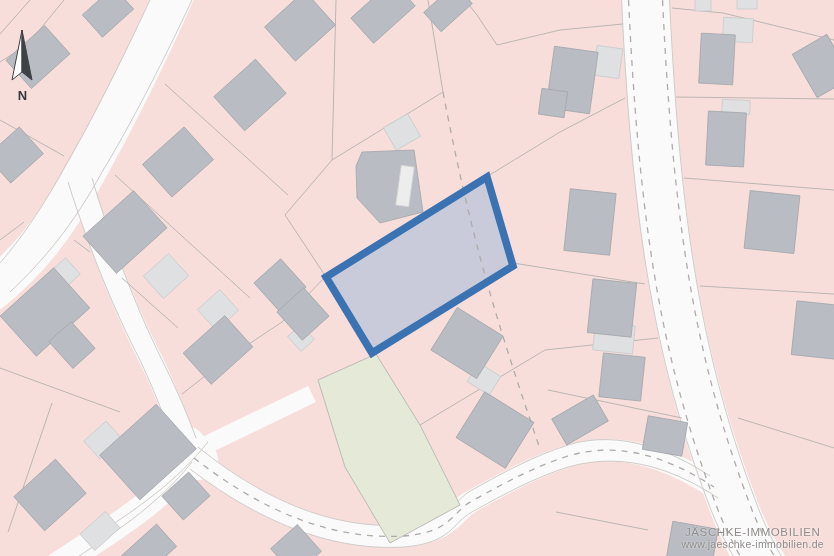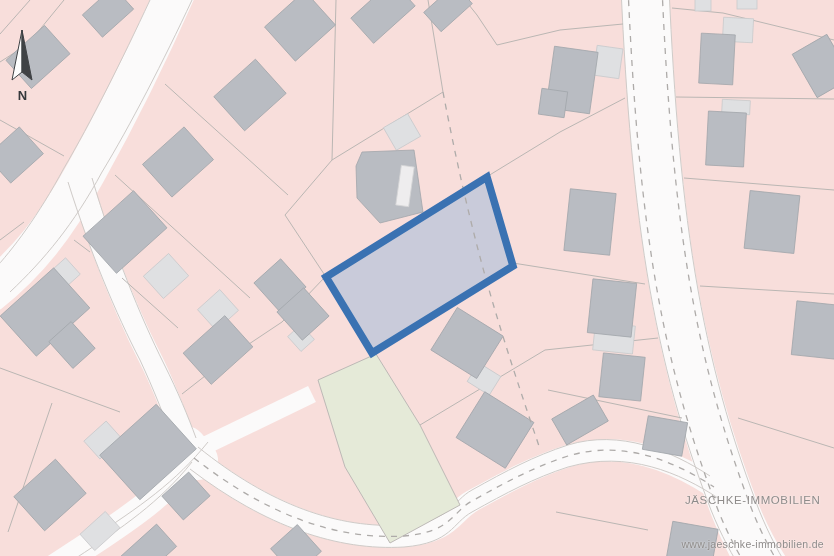--- a/index.html
+++ b/index.html
@@ -4,21 +4,21 @@
 <style>
   html,body{margin:0;padding:0;width:834px;height:556px;overflow:hidden;
     font-family:"Liberation Sans",sans-serif;background:#f8dedb;}
   .map{position:relative;width:834px;height:556px;overflow:hidden;}
   #map-svg{display:block;width:834px;height:556px;}
   .north{position:absolute;left:6px;top:26px;width:34px;text-align:center;}
   .north-label{margin-top:-2px;font-size:13px;font-weight:600;color:#35383b;letter-spacing:1px;}
   .watermark{position:absolute;right:10px;bottom:5px;text-align:center;color:#8e8b8a;
     text-shadow:0 0 2px rgba(255,255,255,.85);line-height:1.12;}
   .watermark .wm1{font-size:11.5px;letter-spacing:.6px;}
-  .watermark .wm2{font-size:10.5px;letter-spacing:.3px;margin-top:32px;}
+  .watermark .wm2{font-size:10.5px;letter-spacing:.3px;}
 </style>
 </head>
 <body>
 
 <div class="map">
   <svg id="map-svg" viewBox="0 0 834 556" style="background: rgb(248, 222, 219);">
       <g>
         <path d="M178,-14 C150,50 115,120 86,172 C55,228 28,262 -12,294" fill="none" stroke="#fbfafa" stroke-width="40" stroke-linejoin="miter"></path>
         <path d="M80,180 C102,252 128,315 152,362 C166,390 178,424 190,454" fill="none" stroke="#fbfafa" stroke-width="23" stroke-linejoin="miter"></path>
         <path d="M200,452 C168,492 130,518 84,548 C70,557 60,564 50,570" fill="none" stroke="#fbfafa" stroke-width="26" stroke-linejoin="miter"></path>

